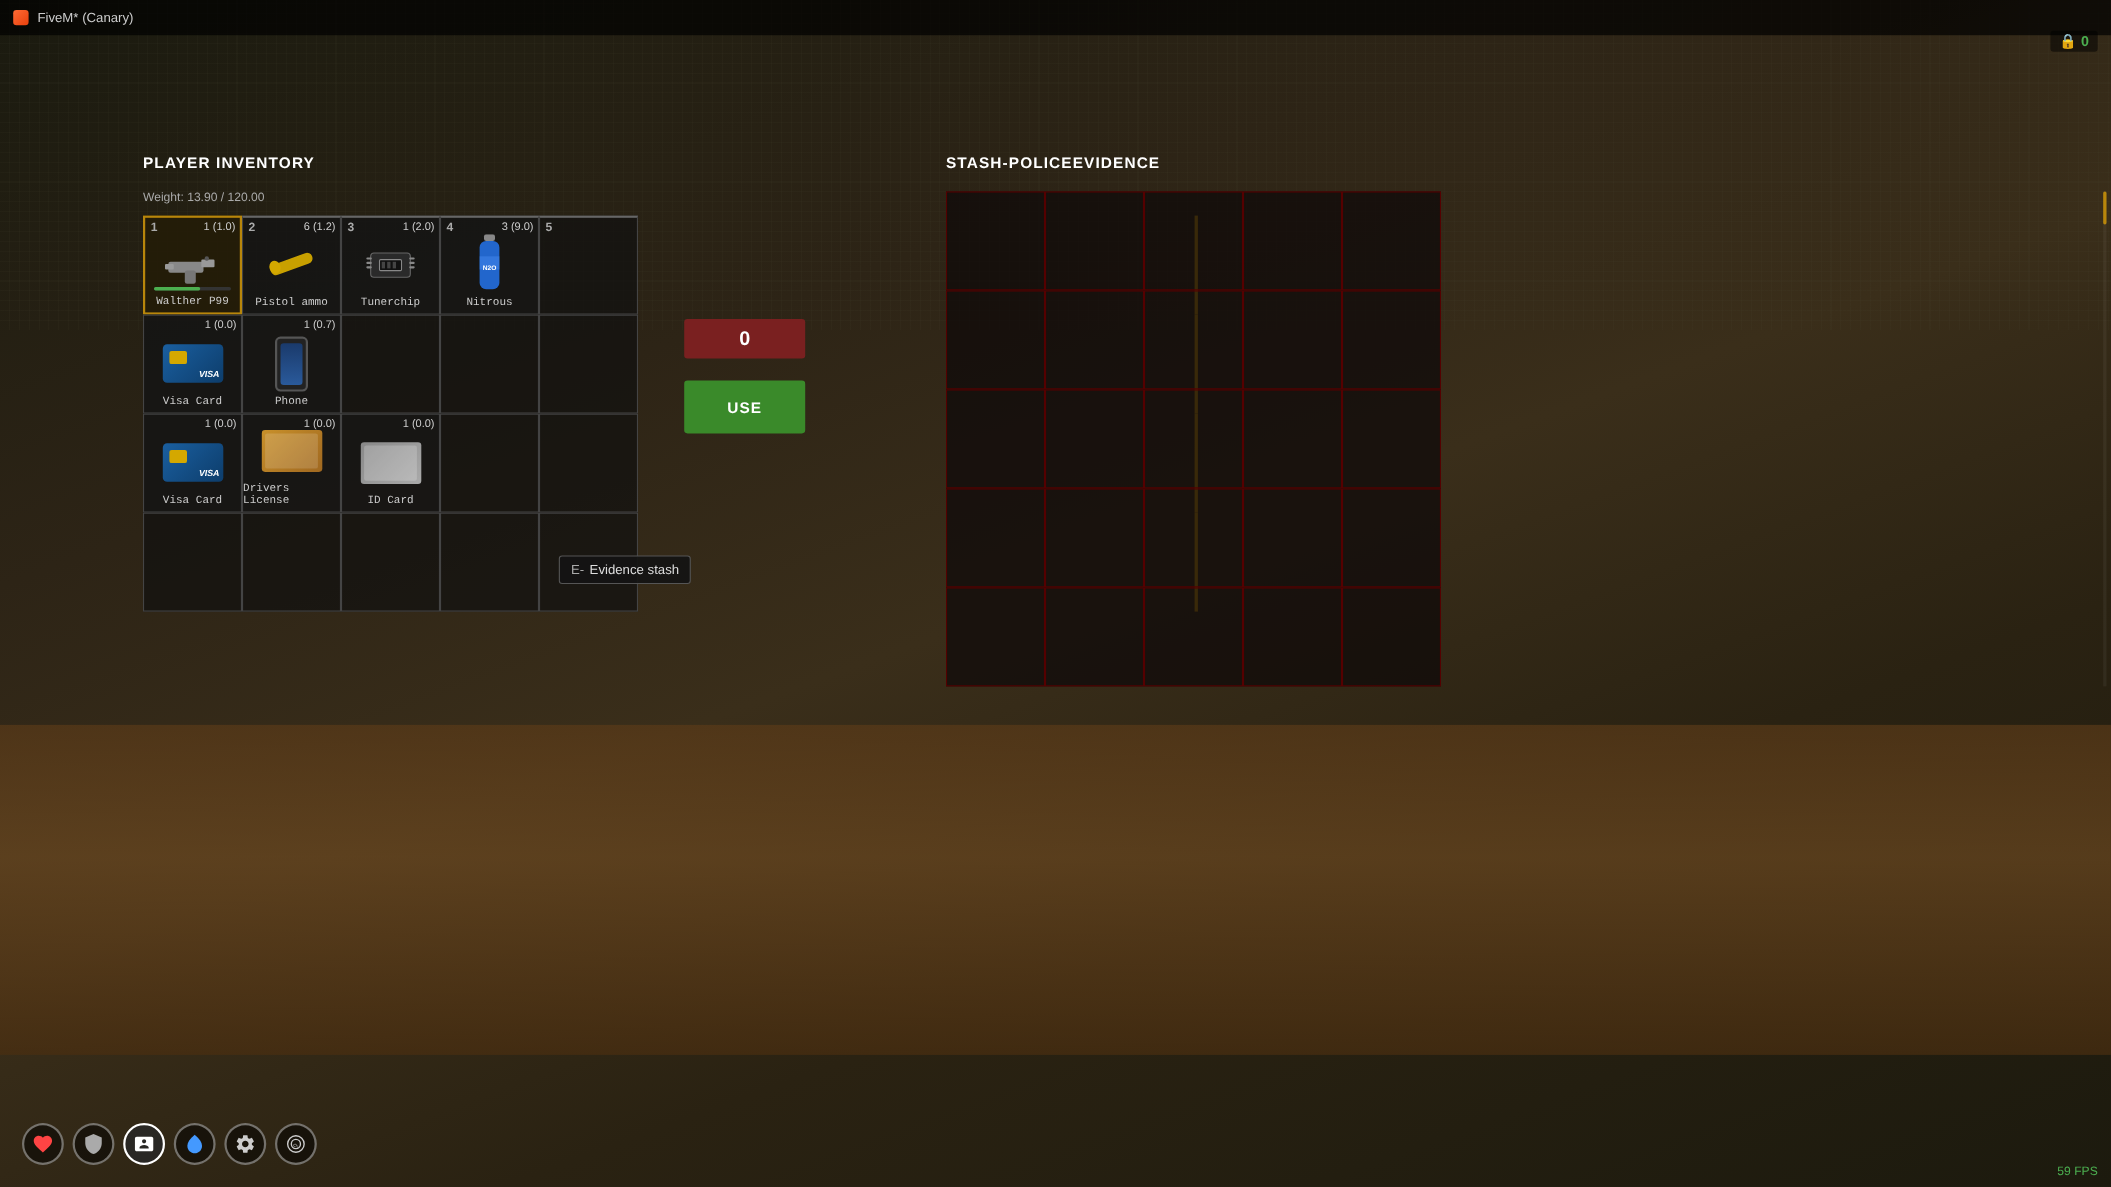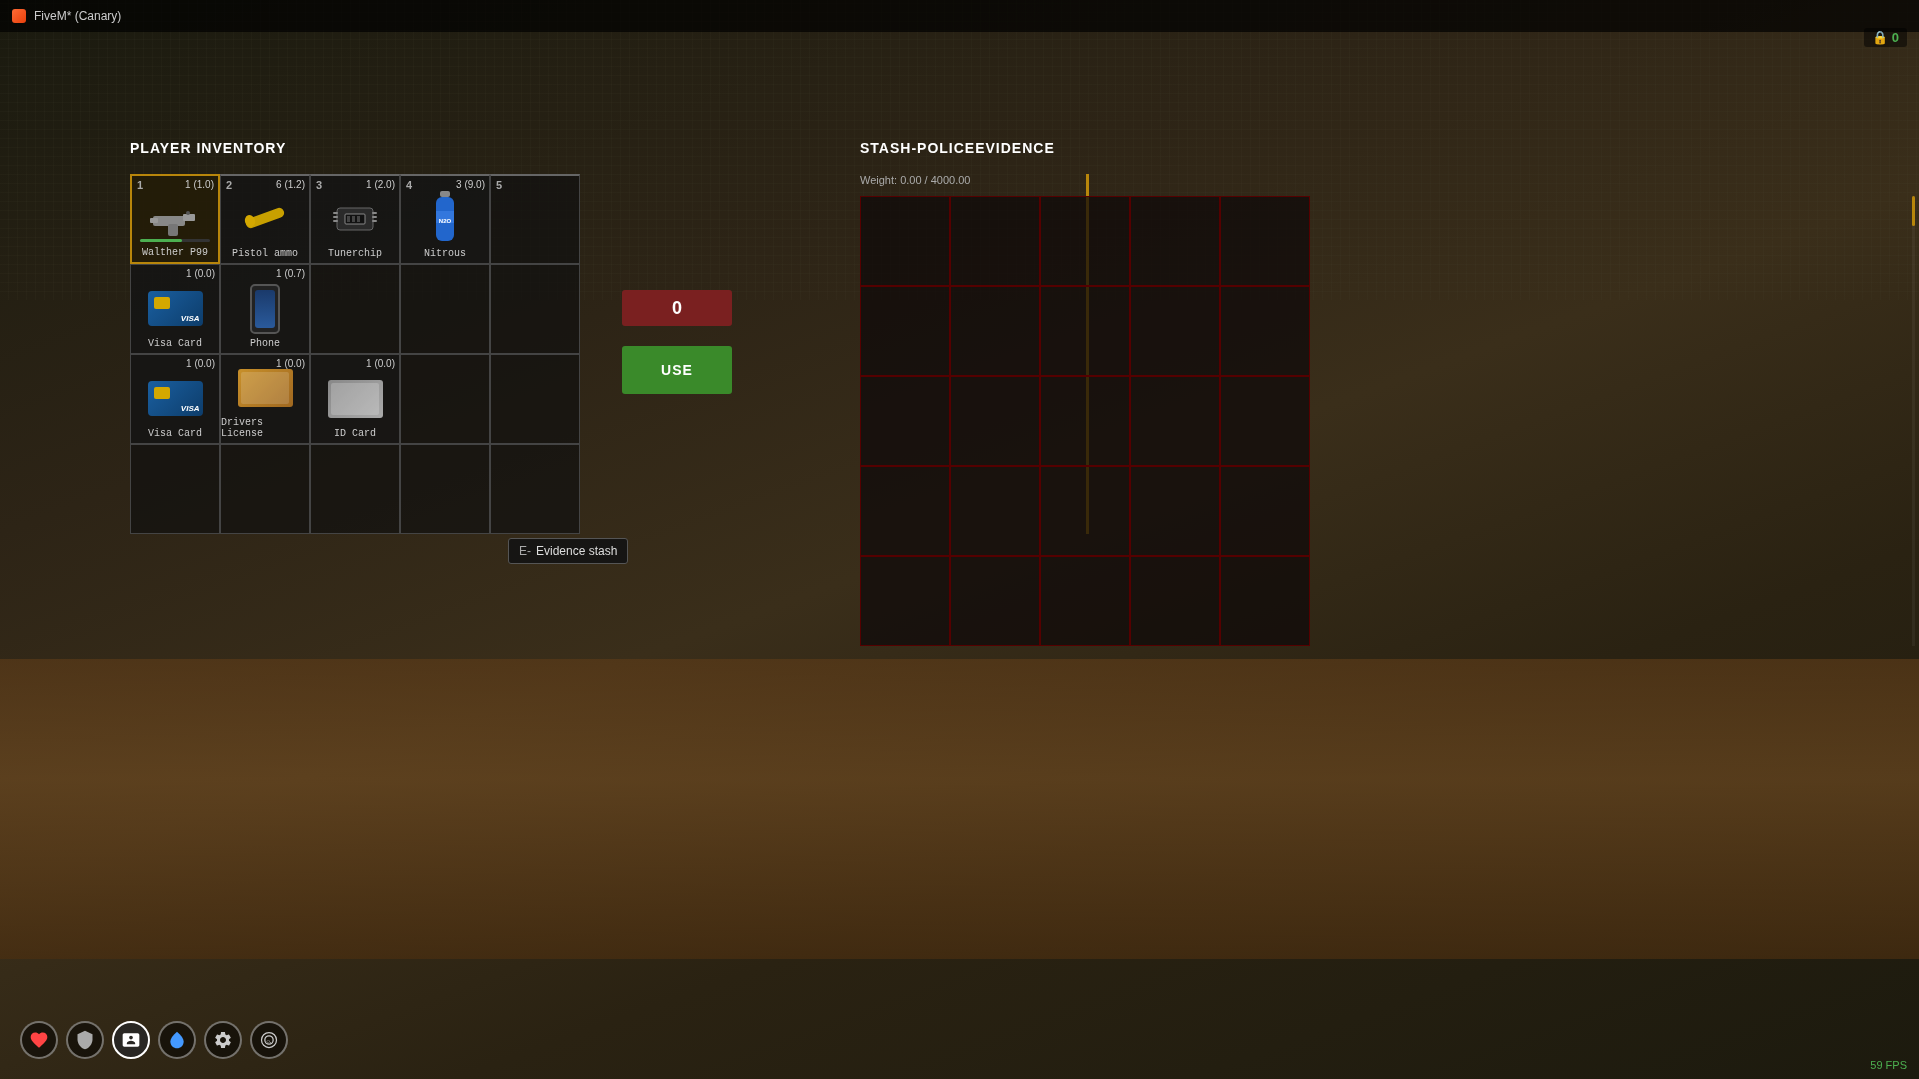--- a/index.html
+++ b/index.html
@@ -213,21 +213,20 @@
       left: 508px;
     }
     .tooltip {
       background: rgba(20,20,20,0.92);
       border: 1px solid #555;
       color: #ddd;
       font-size: 12px;
       padding: 5px 10px;
       border-radius: 3px;
       white-space: nowrap;
-      margin-top: 33px;
     }
     .tooltip-key {
       color: #aaa;
       margin-right: 5px;
     }
 
     
     .bottom-hud {
       position: absolute;
       bottom: 20px; left: 0; right: 0;
@@ -383,20 +382,21 @@
   <div class="title-bar-icon">
     <div class="fivem-logo"></div>
   </div>
   <span class="title-bar-text">FiveM* (Canary)</span>
 </div>
 
 <div class="top-right-indicator">🔒 0</div>
 
 <div class="main-layout">
   <div class="panel-title">PLAYER INVENTORY</div>
+  <div class="panel-weight">Weight: 13.90 / 120.00</div>
 
   <div class="inv-row" style="position:relative;">
 
     <div class="inv-slot hotbar" style="border:2px solid #b8860b; background:rgba(35,28,8,0.9);">
       <span class="slot-number">1</span>
       <span class="slot-count">1 (1.0)</span>
       <div class="slot-item-icon">
         <svg width="55" height="40" viewBox="0 0 55 40">
           <rect x="5" y="18" width="32" height="10" rx="2" fill="#888"></rect>
           <rect x="35" y="16" width="12" height="7" rx="1" fill="#999"></rect>
@@ -543,21 +543,20 @@
   </div>
 </div>
 
 <div class="center-controls">
   <input class="qty-input" type="text" value="0" style="">
   <button class="use-button">USE</button>
 </div>
 
 <div class="stash-layout">
   <div class="panel-title">STASH-POLICEEVIDENCE</div>
-  <div class="panel-weight">Weight: 0.00 / 4000.00</div>
 
   <div style="position:relative;">
 
     <div class="inv-row">
       <div class="stash-slot"></div>
       <div class="stash-slot"></div>
       <div class="stash-slot"></div>
       <div class="stash-slot"></div>
       <div class="stash-slot"></div>
     </div>

